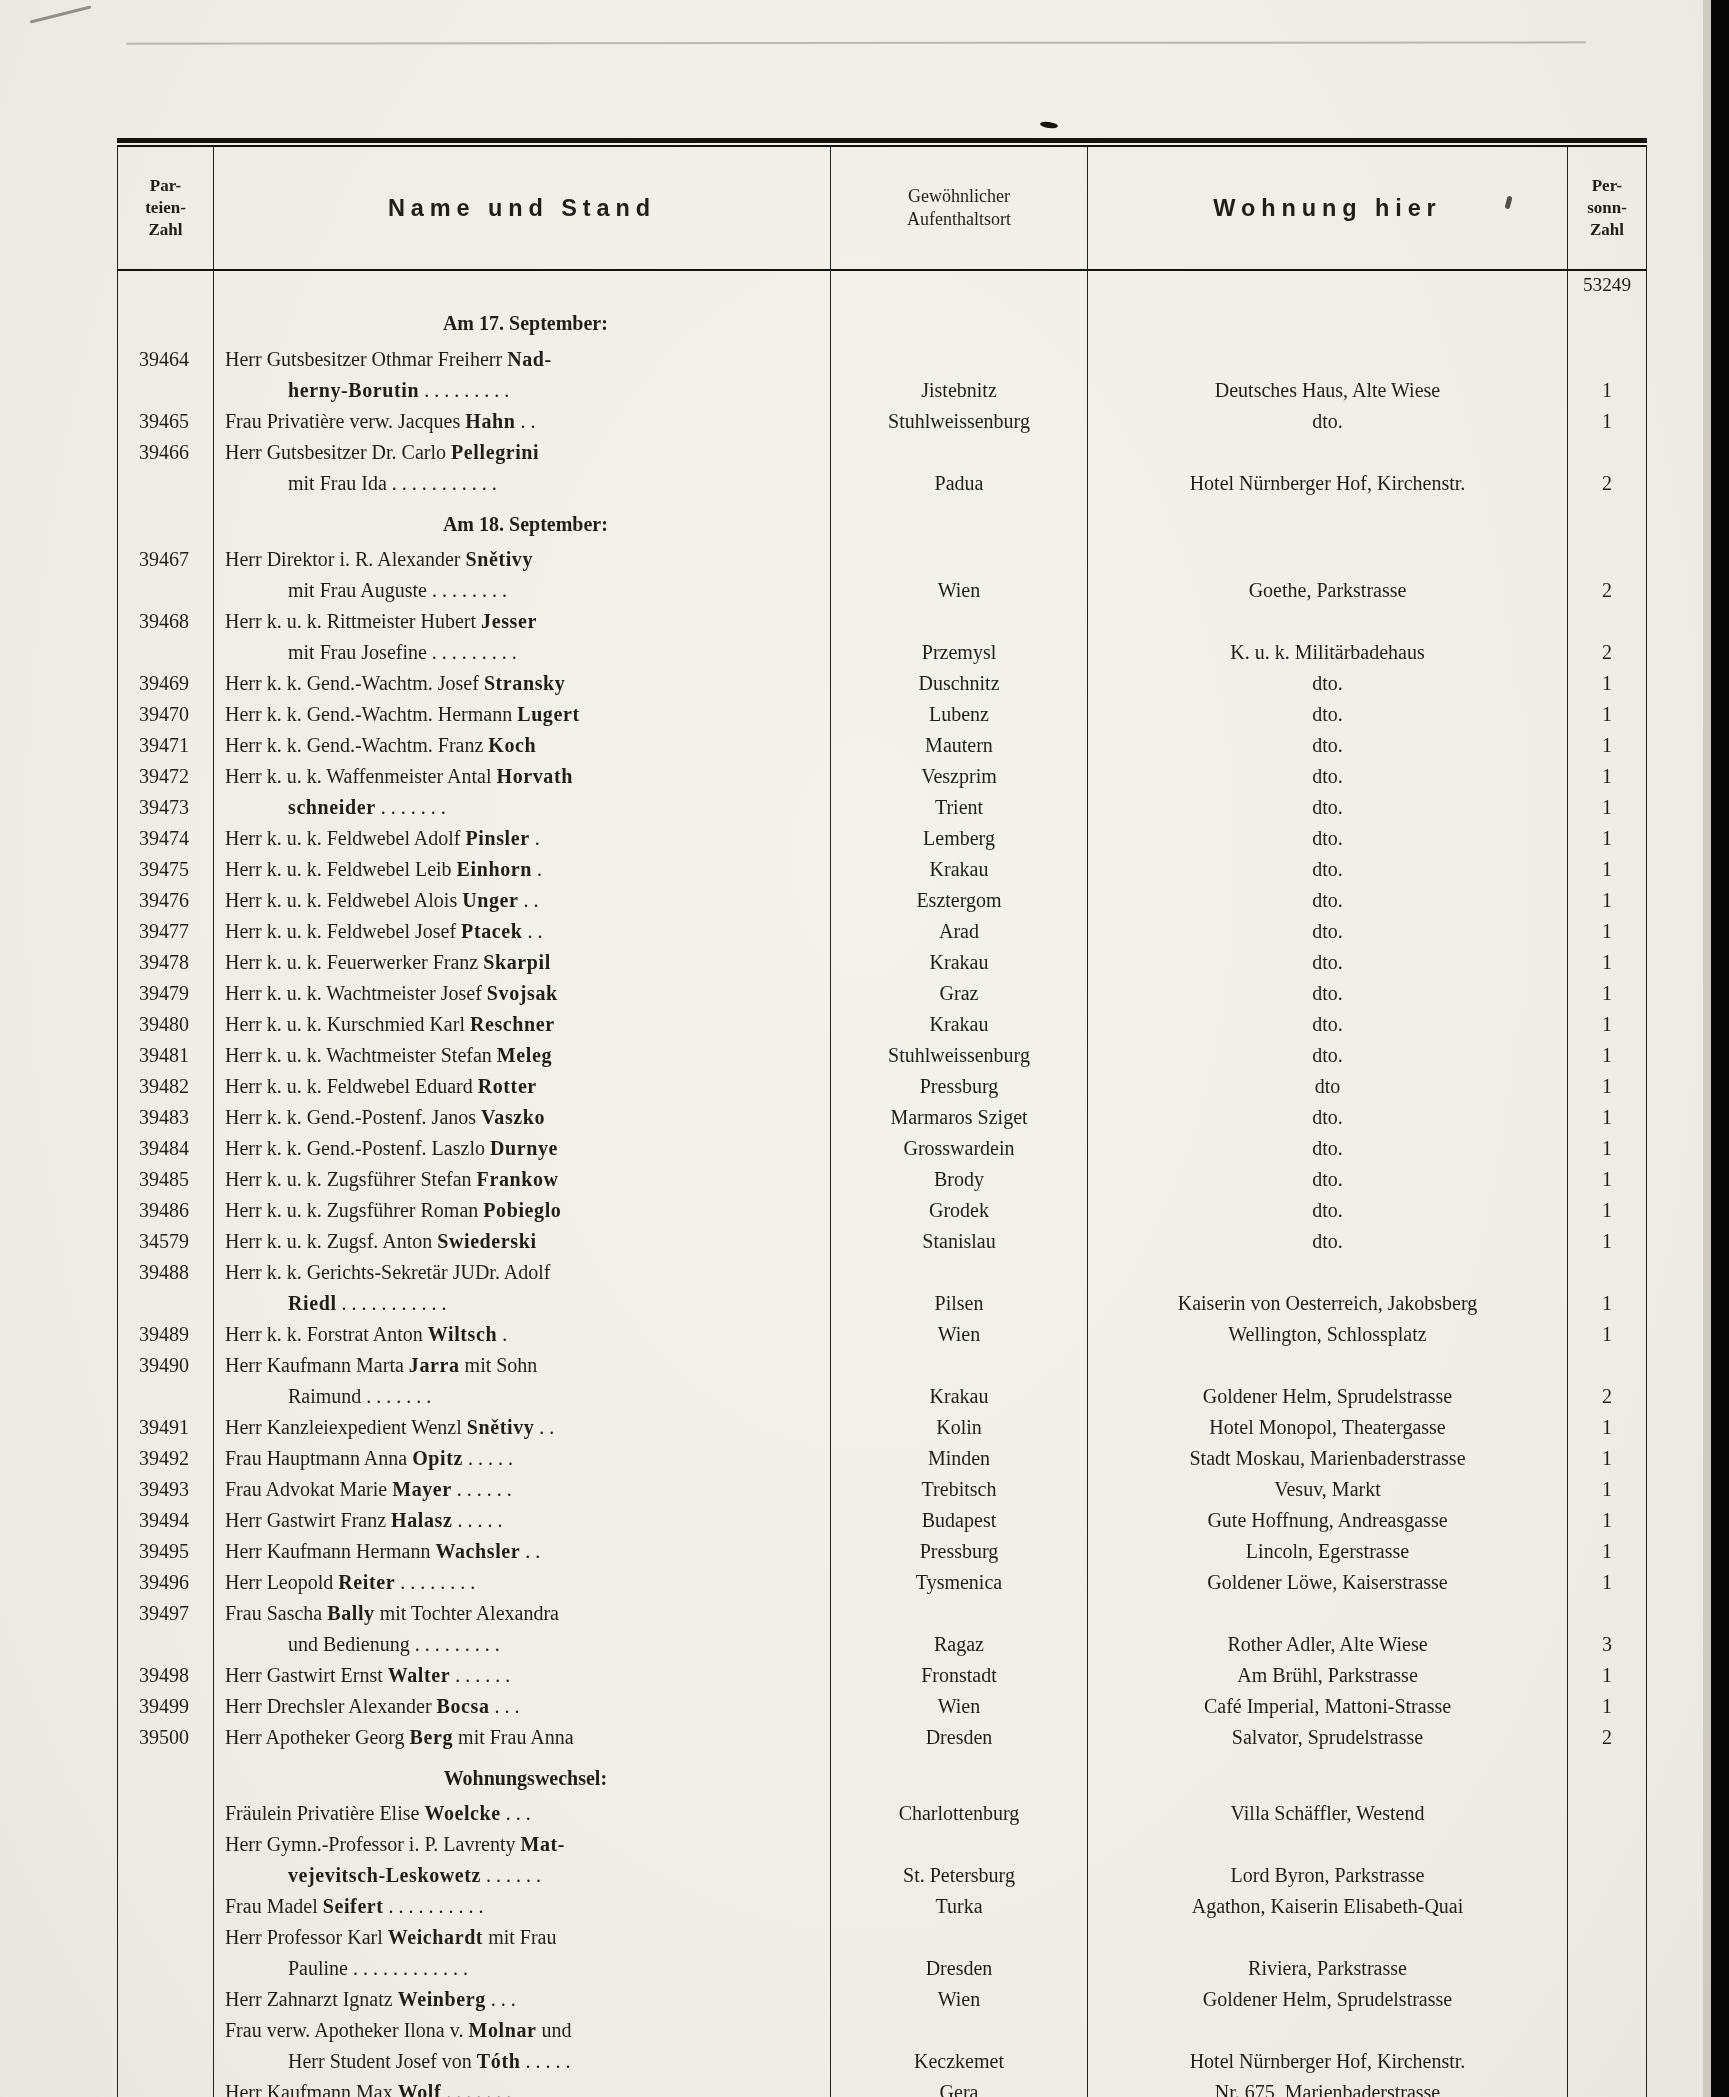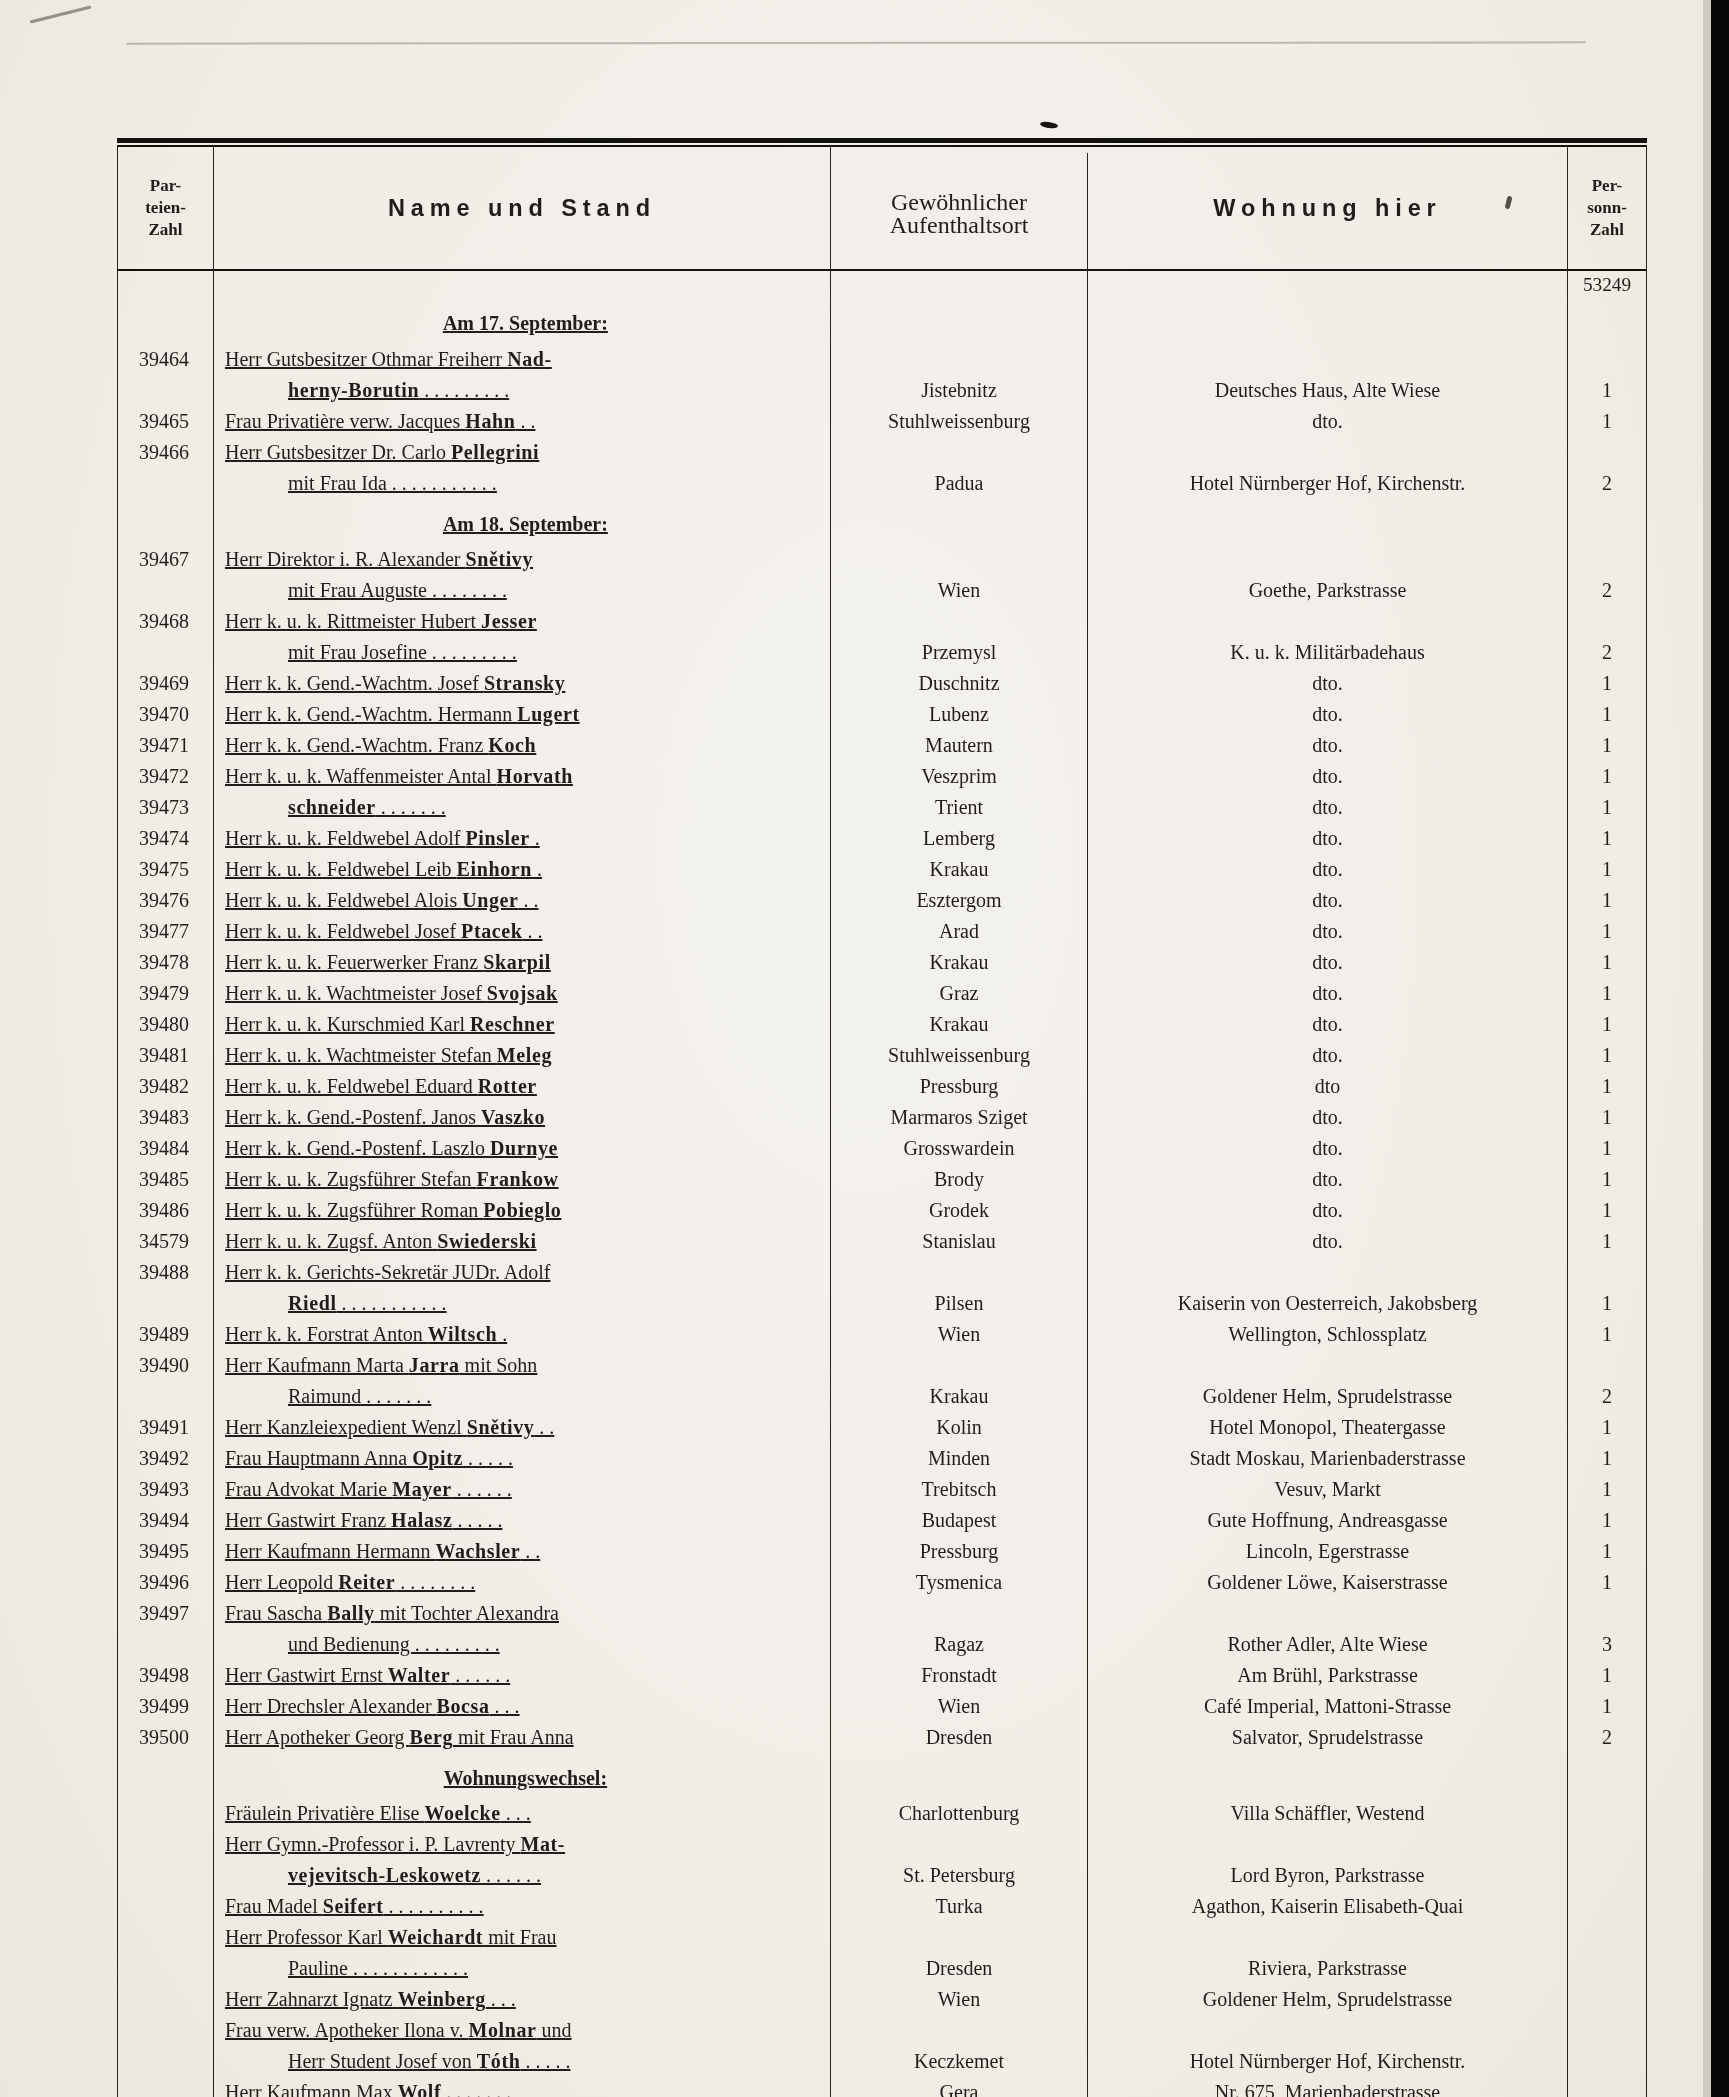--- a/index.html
+++ b/index.html
@@ -18,26 +18,26 @@
   
   .table{position:absolute;left:117px;top:138px;width:1530px;}
   .rule-thick{height:4.6px;background:#14120d;}
   .thead{display:flex;margin-top:2.9px;border-top:2.1px solid #14120d;border-bottom:2.1px solid #14120d;height:126px;}
   .hc{display:flex;align-items:center;justify-content:center;height:100%;text-align:center;}
   .w1{width:97px;}.w2{width:617px;}.w3{width:257px;}.w4{width:480px;}.w5{width:79px;}
   .vr{border-right:1.7px solid #26231c;}
   .vl{border-left:1.7px solid #26231c;}
   .h-small{font-weight:700;font-size:17px;line-height:22px;white-space:pre-line;}
   .h-big{font-family:"Liberation Sans","DejaVu Sans",sans-serif;font-weight:700;font-size:23.5px;letter-spacing:5.9px;white-space:nowrap;}
-  .h-mid{font-size:24px;line-height:23.5px;white-space:pre-line;margin-top:6px;}
+  .h-mid{font-size:18px;line-height:23.5px;white-space:pre-line;}
 
   .row{display:flex;align-items:stretch;}
   .c{display:flex;flex-direction:column;justify-content:flex-end;font-size:20px;line-height:31px;}
   .c1{justify-content:flex-start;padding-left:21px;}
-  .c2{padding-left:11px;padding-right:4.2px;text-decoration:underline;}
+  .c2{padding-left:11px;padding-right:4.2px;}
   .c3,.c4,.c5{text-align:center;}
   b{font-weight:700;letter-spacing:0.6px;}
   .nline{line-height:31px;}
   .cont{padding-left:63px;}
   .section-row .c{padding-top:10px;padding-bottom:4.2px;}
   .section-label{font-weight:700;text-align:center;font-size:20px;line-height:31px;}
   .carry-row .c{line-height:27px;font-size:19.3px;font-weight:400;}
 </style>
 </head>
 <body>

